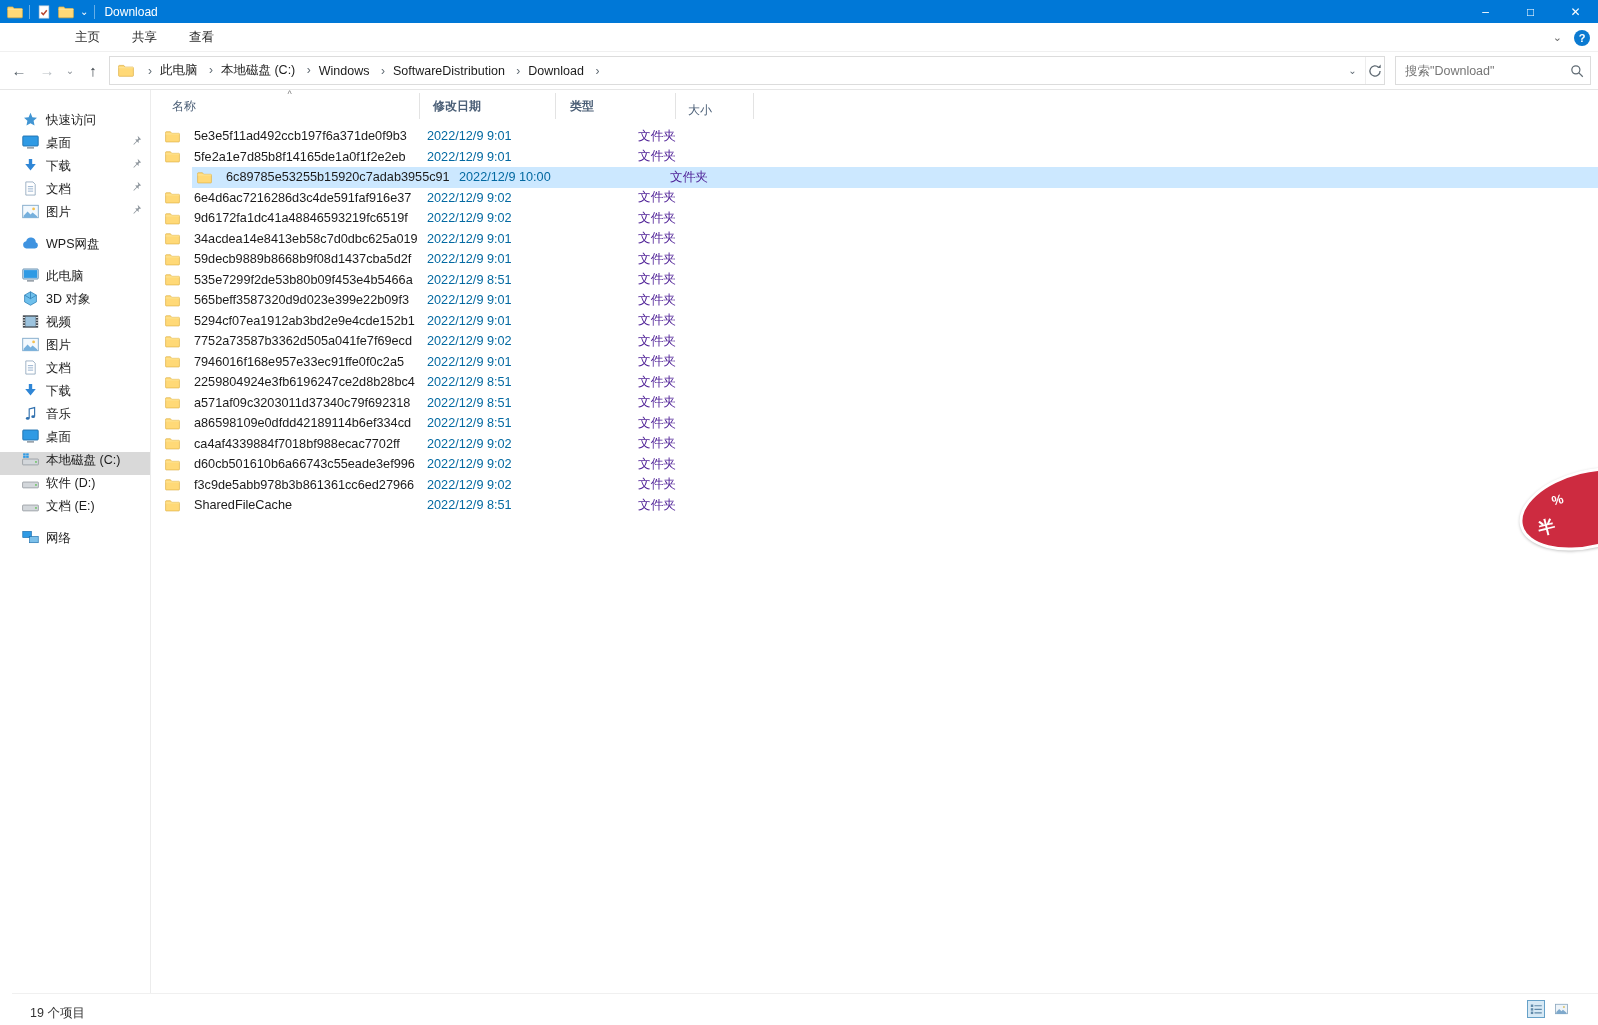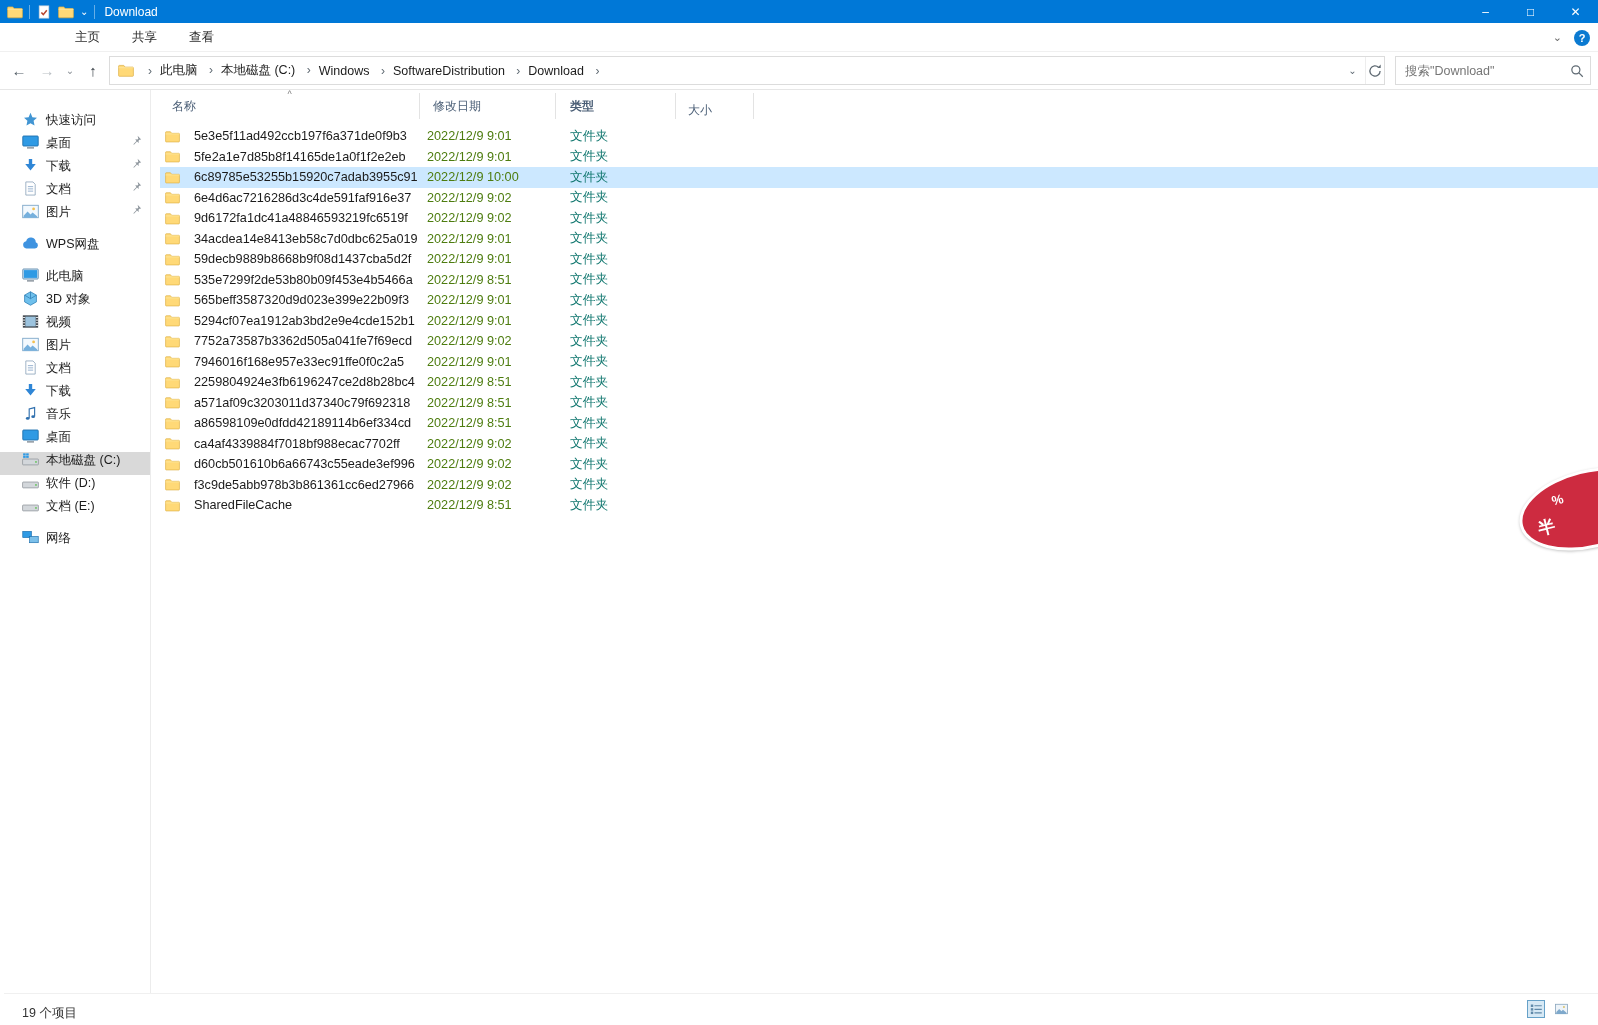--- a/index.html
+++ b/index.html
@@ -58,36 +58,36 @@
   .sitem.child { }
   .sitem.selected { background:#d9d9d9; }
   .sitem .icon16 { width:17px; height:15px; display:inline-flex; margin-right:7px; flex:0 0 17px; }
   .sitem .pin { position:absolute; right:8px; width:11px; height:11px; display:inline-flex; }
 
   
   .filearea { flex:1; position:relative; padding:3px 0 0 9px; }
   .cols { display:flex; height:26px; color:#4a5e76; font-size:12px; margin-bottom:7px; position:relative; }
   .col { display:flex; align-items:center; border-right:1px solid #e3e3e3; position:relative; }
   .col.c-name { width:260px; padding-left:12px; }
-  .col.c-date { width:136px; padding-left:13px; }
+  .col.c-date { width:136px; padding-left:13px;font-weight:bold; }
   .col.c-type { width:120px; padding-left:14px;font-weight:bold; }
   .col.c-size { width:78px;  padding-left:12px;align-items:flex-end; }
   .sort-caret { position:absolute; top:-4px; left:50%; transform:translateX(-50%);
     font-size:9px; color:#7a7a7a; }
   .row { display:flex; height:20.5px; align-items:center; font-size:12.7px; }
-  .row.selected { background:#cce8ff; }
+  .row.selected { background:#cce8ff;margin-left:32px; }
   .cell { overflow:hidden; white-space:nowrap; }
   .cell.name { width:260px; display:flex; align-items:center; gap:14px; padding-left:5px; }
   .cell.name .ficon { width:15px; height:13px; display:inline-flex; flex:0 0 15px; }
-  .cell.date { width:136px; padding-left:7px; color:#4d7c0f; }
-  .cell.type { width:120px; padding-left:14px; color:#0f766e; }
+  .cell.date { width:136px; padding-left:7px; color:#0369a1; }
+  .cell.type { width:120px; padding-left:14px; color:#4c1d95;text-align:right; }
   .cell.size { width:78px; }
 
   
-  .statusbar { position:absolute; left:4px; right:0; bottom:0; height:31px; background:#fff;
+  .statusbar { position:absolute; left:12px; right:0; bottom:0; height:31px; background:#fff;
     border-top:1px solid #f0f0f0; overflow:hidden; }
   .status-count { position:absolute; left:18px; top:11px; font-size:12.5px; color:#333; }
   .view-toggles { position:absolute; right:28px; top:6px; display:flex; gap:7px; }
   .vt { width:18px; height:18px; display:flex; align-items:center; justify-content:center;
     border:1px solid transparent; }
   .vt.active { background:#d7e9f5; border-color:#66a1c8; }
   .vt svg { width:13px; height:12px; }
 
   
   .ad-badge { position:absolute; right:-62px; top:380px; width:142px; height:78px;

